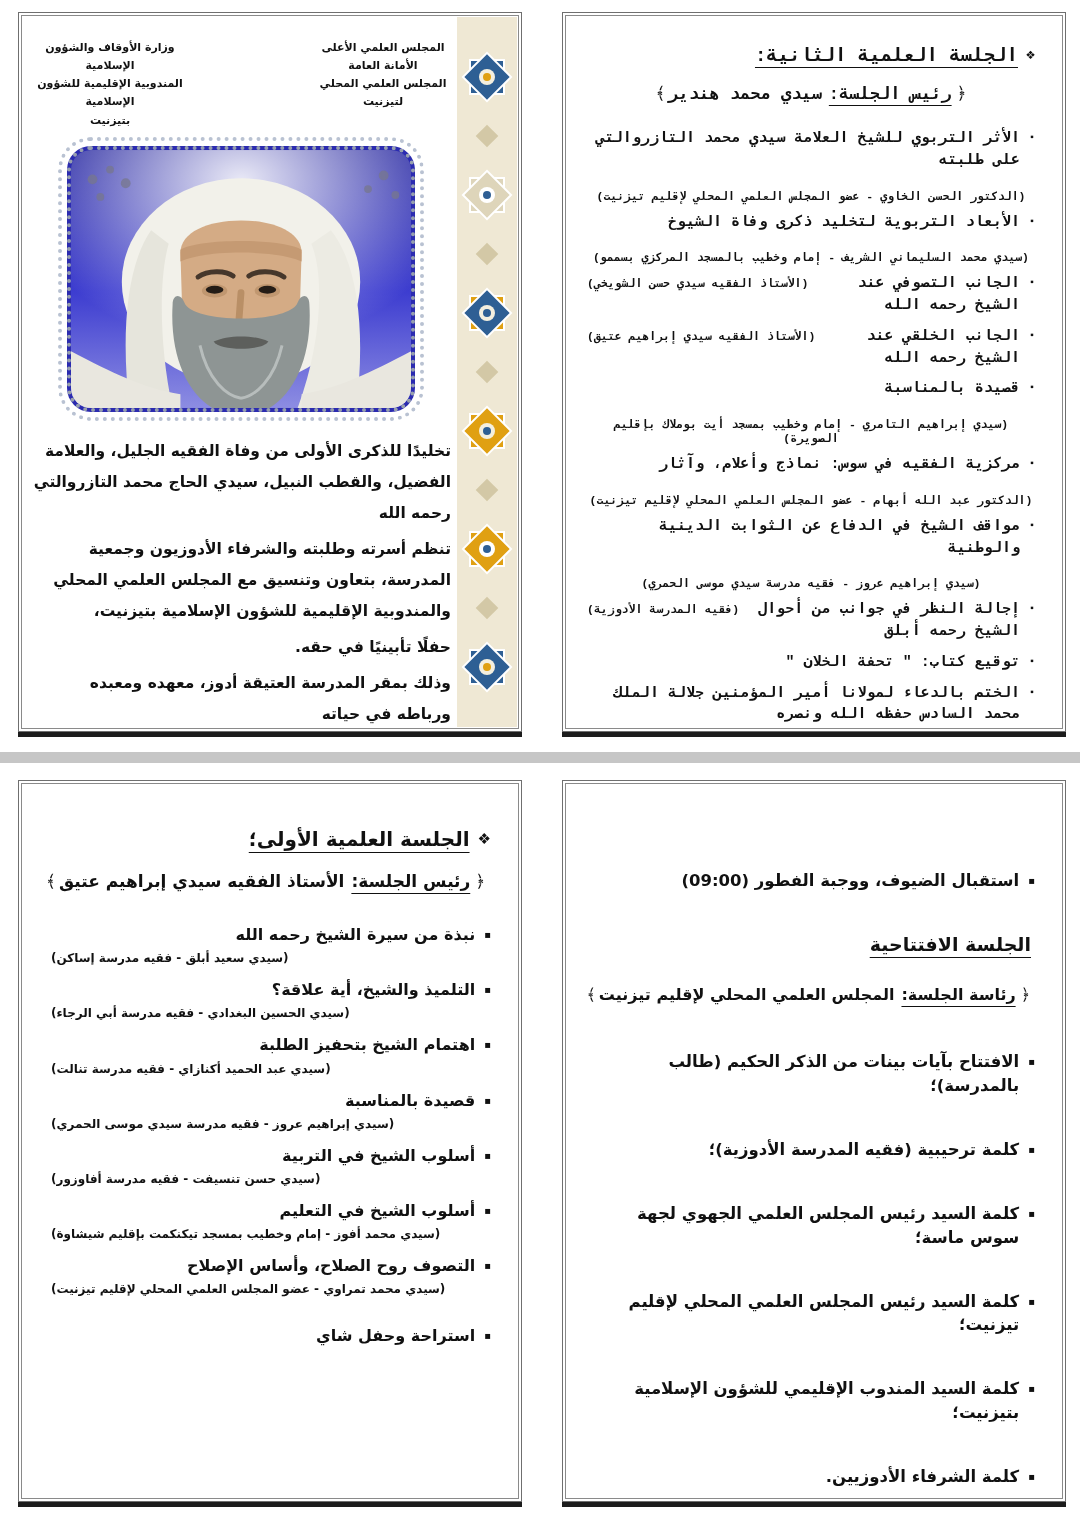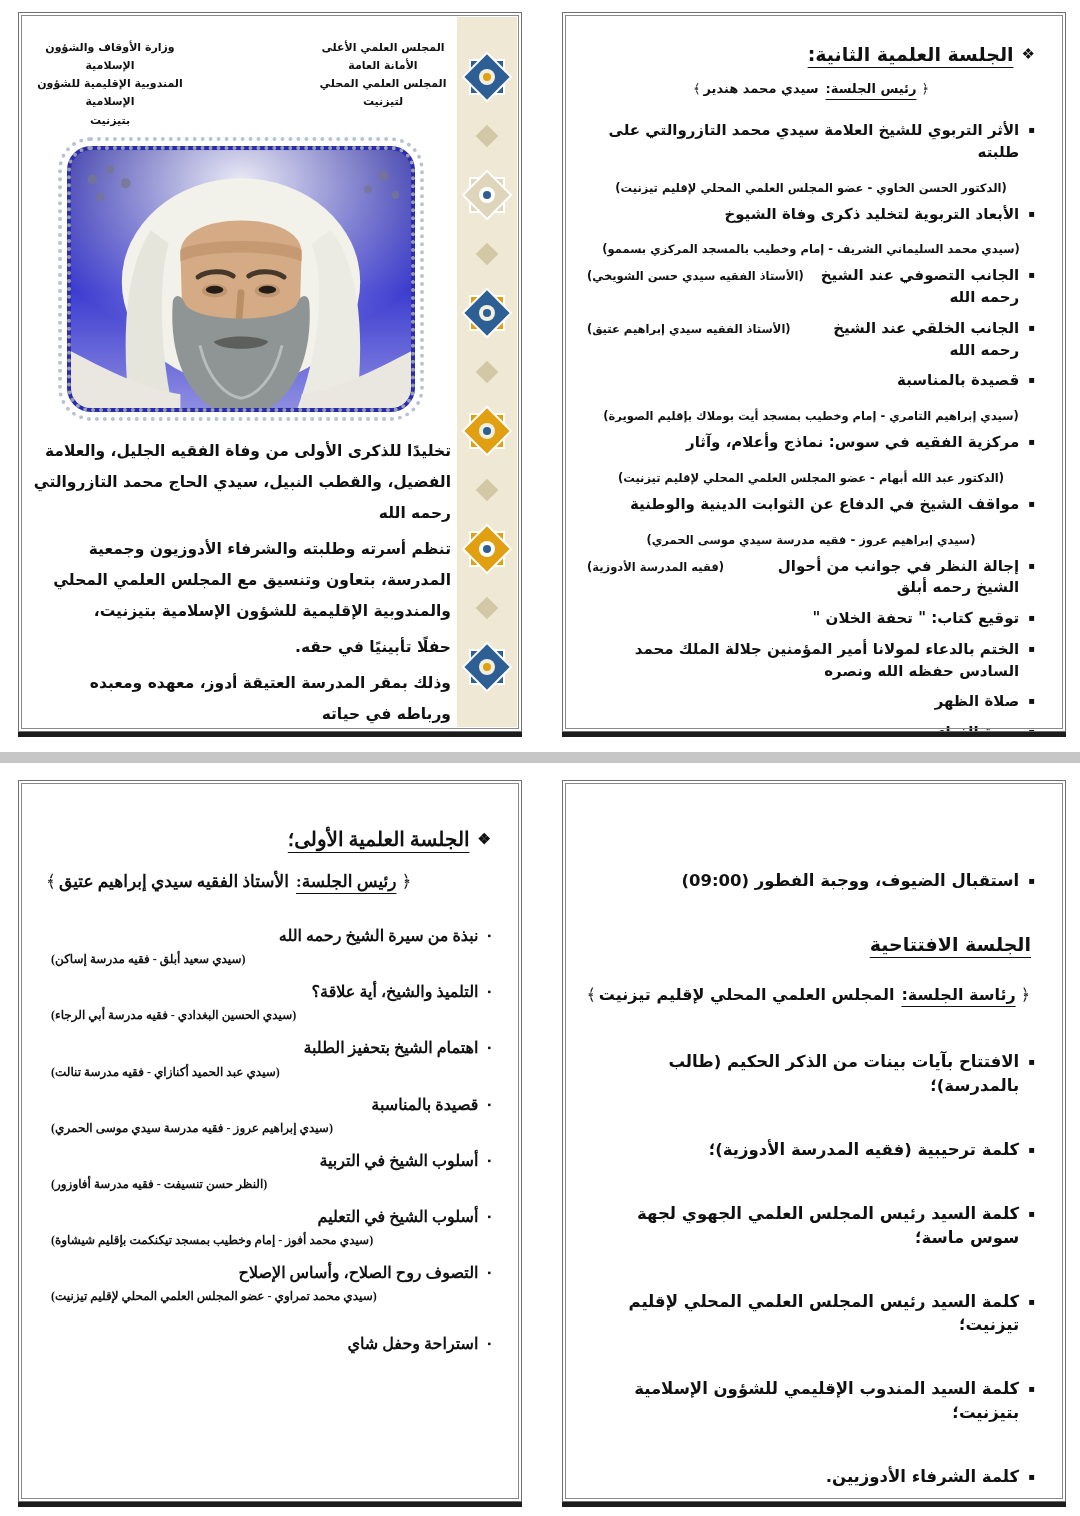--- a/index.html
+++ b/index.html
@@ -3,43 +3,43 @@
 <meta charset="utf-8">
 <style>
   html,body{margin:0;padding:0;background:#fff;}
   body{width:1080px;height:1516px;position:relative;font-family:"DejaVu Sans",sans-serif;color:#111;}
   .divider{position:absolute;left:0;top:752px;width:1080px;height:11px;background:#c6c6c6;}
   .page{position:absolute;width:502px;height:718px;background:#fff;border:1px solid #6f6f6f;
         box-shadow:0 5px 0 #1c1c1c;direction:rtl;overflow:hidden;}
   .page::before{content:"";position:absolute;inset:2px;border:1px solid #8a8a8a;pointer-events:none;z-index:5;}
   #pageA{left:18px;top:12px;}
   #pageB{left:562px;top:12px;}
-  #pageC{left:18px;top:780px;height:720px;font-family:Liberation Serif, serif;}
+  #pageC{left:18px;top:780px;height:720px;}
   #pageD{left:562px;top:780px;height:720px;}
 
   
   .pg-pad{position:relative;height:100%;box-sizing:border-box;}
   .title-line{text-align:right;font-weight:bold;}
   .diamond{font-size:15px;margin-inline-end:8px;vertical-align:2px;}
   .u{text-decoration:underline;text-decoration-thickness:1px;text-underline-offset:6px;}
   .chair{font-weight:bold;white-space:nowrap;}
   .chair .br{margin:0 3px;font-weight:normal;}
   .chair .lbl{margin-inline-start:2px;}
   .chair .val{margin-inline-start:7px;}
   .main{display:flex;align-items:baseline;font-weight:bold;line-height:1.45;}
   .blt{font-size:10px;margin-inline-end:9px;transform:translateY(-2px);flex:0 0 auto;}
   .inote{margin-inline-start:auto;font-size:11.5px;padding-inline-start:8px;flex:0 0 auto;}
   .note{font-weight:bold;color:#111;}
   .closing{font-style:italic;font-weight:600;font-size:15px;width:max-content;
            margin:16px auto 0;transform:translateX(-28px) rotate(-4deg);}
 
   
-  #pageB .pg-pad{padding:30px 30px 11px 24px;}
+  #pageB .pg-pad{padding:30px 30px 11px 24px;font-family:Liberation Mono, monospace;}
   #pageB .title-line{font-size:19px;margin-left:10px;}
-  #pageB .chair{margin-top:16px;text-align:center;font-size:13px;}
+  #pageB .chair{margin-top:16px;text-align:center;font-size:17px;}
   #pageB .items{margin-top:24px;}
   #pageB .item{margin-bottom:9px;}
   #pageB .main{font-size:15px;}
   #pageB .note{font-size:11.5px;text-align:center;margin-top:17px;}
 
   
   #pageC .pg-pad{padding:46px 30px 0 24px;}
   #pageC .title-line{font-size:20px;}
   #pageC .chair{margin-top:20px;text-align:left;font-size:17px;}
   #pageC .items{margin-top:32px;}
@@ -331,21 +331,21 @@
             <span class="blt">▪</span>
             <span class="t">قصيدة بالمناسبة</span>
           </div>
         <div class="note">(سيدي إبراهيم عروز - فقيه مدرسة سيدي موسى الحمري)</div>
       </div>
       <div class="item">
         <div class="main">
             <span class="blt">▪</span>
             <span class="t">أسلوب الشيخ في التربية</span>
           </div>
-        <div class="note">(النظر حسن تنسيفت - فقيه مدرسة أفاوزور)</div>
+        <div class="note">(سيدي حسن تنسيفت - فقيه مدرسة أفاوزور)</div>
       </div>
       <div class="item">
         <div class="main">
             <span class="blt">▪</span>
             <span class="t">أسلوب الشيخ في التعليم</span>
           </div>
         <div class="note">(سيدي محمد أفوز - إمام وخطيب بمسجد تيكنكمت بإقليم شيشاوة)</div>
       </div>
       <div class="item">
         <div class="main">

